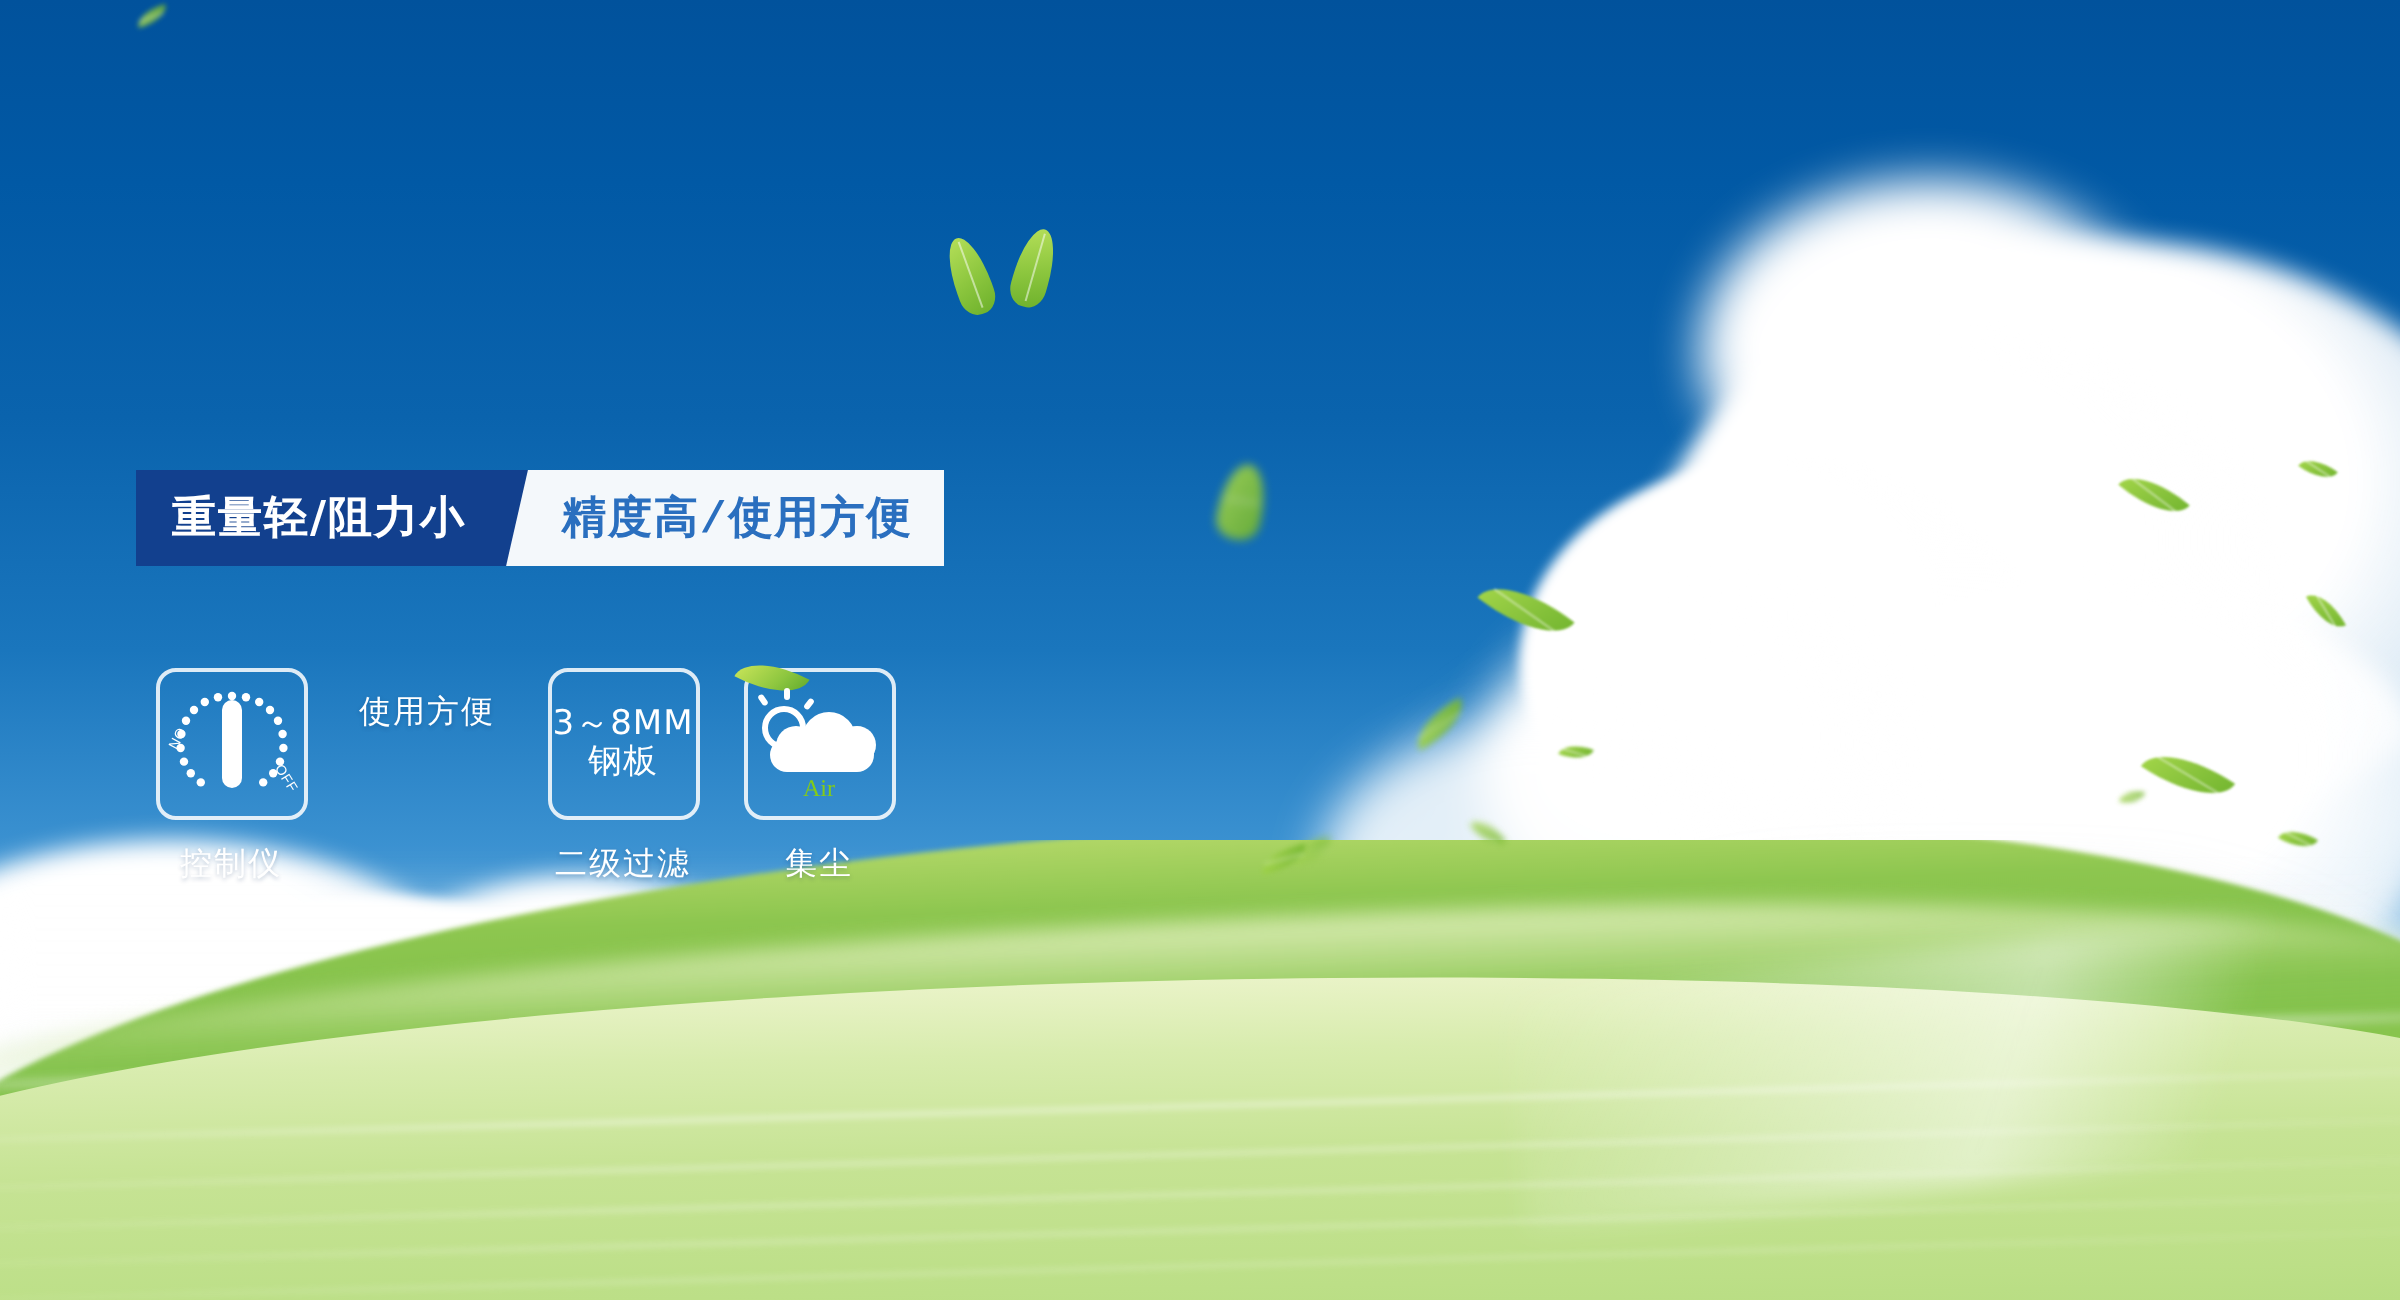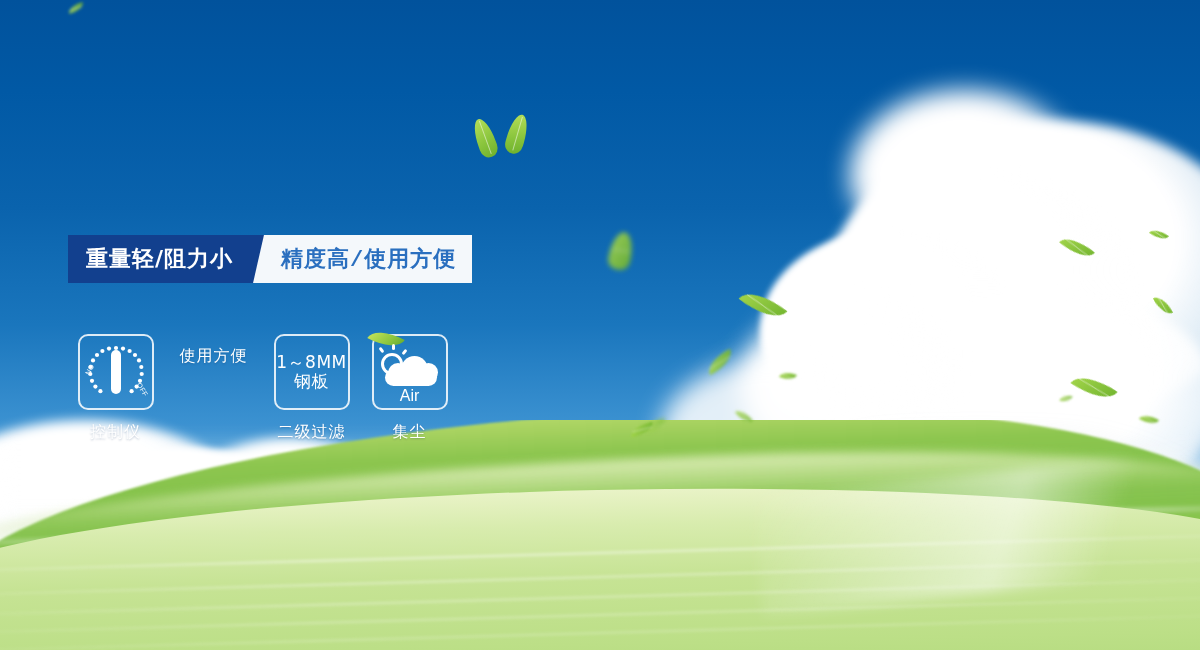--- a/index.html
+++ b/index.html
@@ -345,23 +345,23 @@
     width: 52px; height: 17px;
     border-radius: 9px;
   }
   .airicon .cl-b1 { left: 9px;  top: 20px; width: 20px; height: 20px; }
   .airicon .cl-b2 { left: 22px; top: 13px; width: 27px; height: 27px; }
   .airicon .cl-b3 { left: 40px; top: 20px; width: 19px; height: 19px; }
   .airicon .air-word {
     position: absolute;
     left: 0; right: 0; top: 44px;
     text-align: center;
-    color: #ffffff;
-    font-size: 16px;
-    font-family: Liberation Sans, sans-serif;
+    color: #84cc16;
+    font-size: 12px;
+    font-family: Liberation Serif, serif;
   }
 </style>
 </head>
 <body>
 
 <div class="banner">
 
   <div class="sky"></div>
   <div class="sky-glow"></div>
 
@@ -461,21 +461,21 @@
     </div>
 
     <div class="feature">
       <div class="feature-label">使用方便</div>
     </div>
 
 
     <div class="feature">
       <div class="feature-box">
         <div class="feature-text">
-          <div>1～8MM</div>
+          <div>3～8MM</div>
           <div>钢板</div>
         </div>
       </div>
       <div class="feature-label">二级过滤</div>
     </div>
 
     <div class="feature">
       <div class="feature-box">
         <div class="airicon">
           <span class="ic-leaf"></span>

